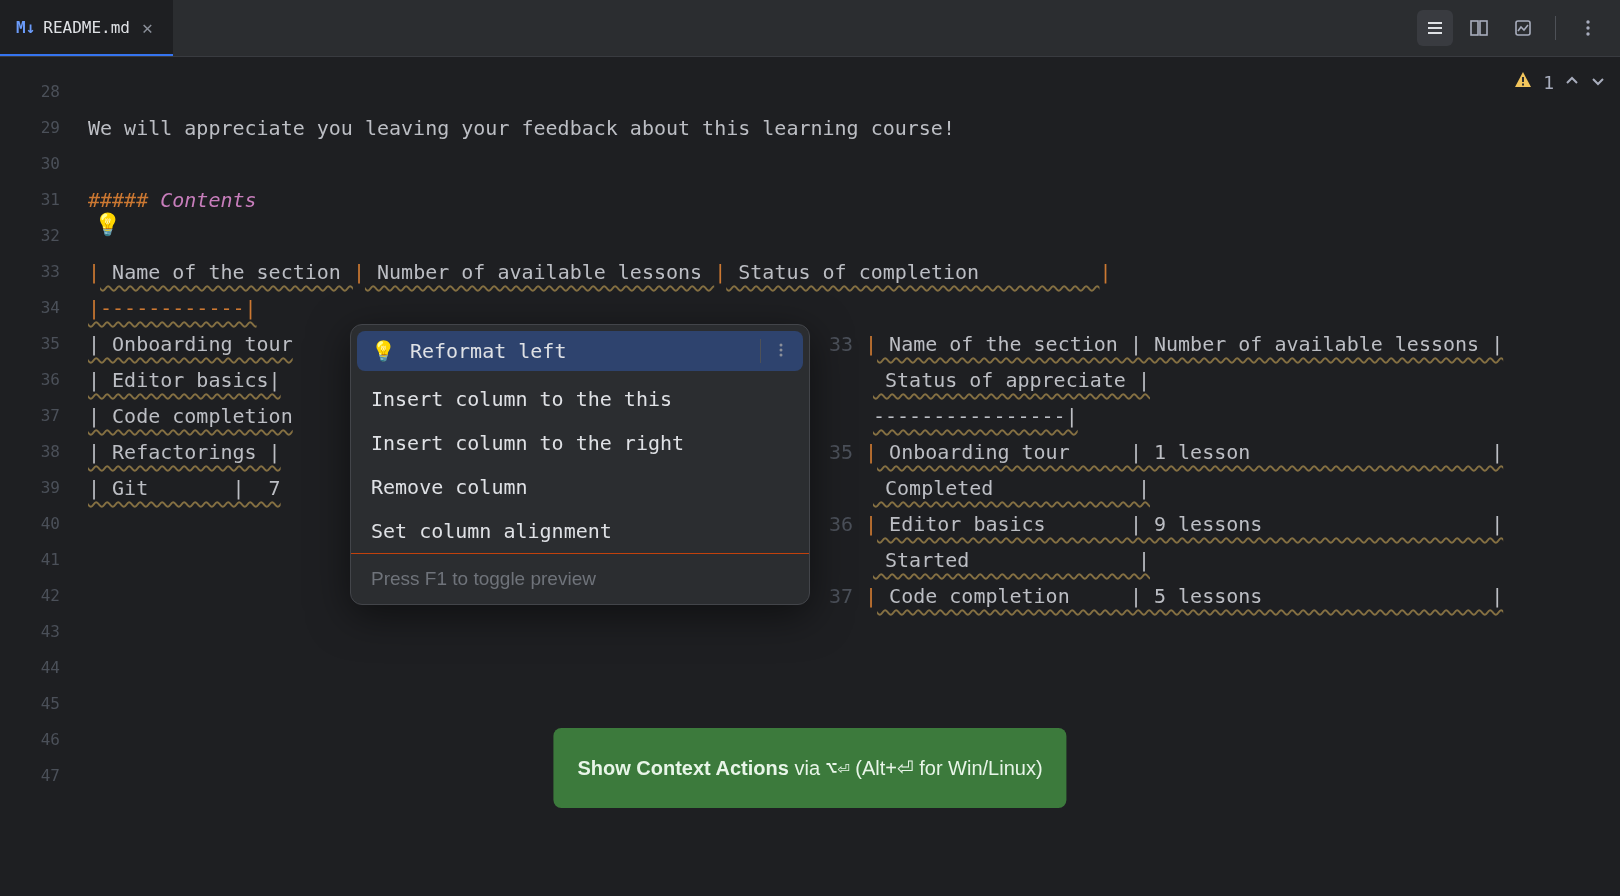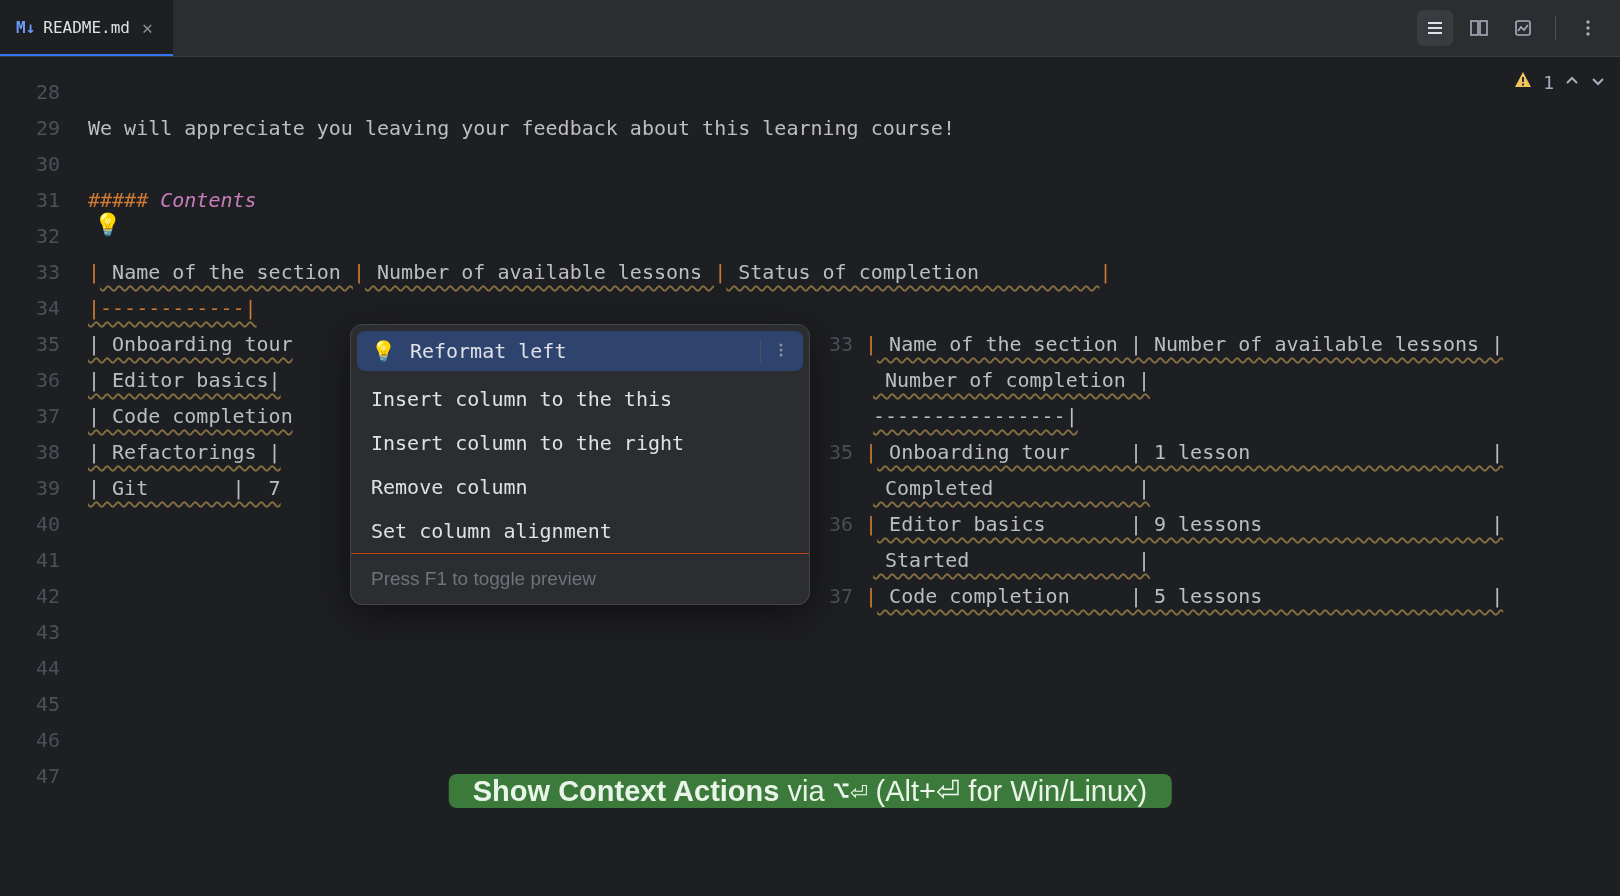--- a/index.html
+++ b/index.html
@@ -78,21 +78,21 @@
     bottom: 0;
     display: flex;
   }
   .gutter {
     width: 88px;
     text-align: right;
     color: #4b5059;
     padding-top: 12px;
     user-select: none;
   }
-  .gutter .ln { padding-right: 28px; height: 36px; line-height: 36px; font-size: 20px; }
+  .gutter .ln { padding-right: 28px; height: 36px; line-height: 36px; font-size: 16px; }
   .code {
     flex: 1;
     padding-top: 12px;
     position: relative;
     font-size: 20px;
   }
   .line { height: 36px; line-height: 36px; white-space: pre; }
   .md-head { color: #cc7832; }
   .md-head .htext { color: #c77dbb; font-style: italic; }
   .pipe { color: #cc7832; }
@@ -178,23 +178,23 @@
   .preview .cont { padding-left: 58px; }
 
   
   .tip {
     position: absolute;
     bottom: 88px;
     left: 50%;
     transform: translateX(-50%);
     background: #3c7a3c;
     color: #e8f5e8;
-    padding: 0 24px;
+    padding: 28px 24px;
     border-radius: 8px;
-    font-size: 29px;
+    font-size: 20px;
     font-family: -apple-system, 'Segoe UI', sans-serif;
   }
   .tip .bold { font-weight: 700; }
   .kbd { font-family: 'Menlo', monospace; }
 </style>
 </head>
 <body>
 
 <div class="tab-bar">
   <div class="tab">
@@ -324,21 +324,21 @@
       <span>Remove column</span>
     </div>
   <div class="item">
       <span>Set column alignment</span>
     </div>
   <div class="hint">Press F1 to toggle preview</div>
 </div>
 
 <div class="preview" id="preview">
     <div class="pline"><span class="preview-gutter">33</span><span class="pipe">|</span><span class="psquig"> Name of the section | Number of available lessons |</span></div>
-    <div class="pline cont"><span class="psquig"> Number of completion |</span></div>
+    <div class="pline cont"><span class="psquig"> Status of appreciate |</span></div>
     <div class="pline cont"><span class="psquig">----------------|</span></div>
     <div class="pline"><span class="preview-gutter">35</span><span class="pipe">|</span><span class="psquig"> Onboarding tour     | 1 lesson                    |</span></div>
     <div class="pline cont"><span class="psquig"> Completed            |</span></div>
     <div class="pline"><span class="preview-gutter">36</span><span class="pipe">|</span><span class="psquig"> Editor basics       | 9 lessons                   |</span></div>
     <div class="pline cont"><span class="psquig"> Started              |</span></div>
     <div class="pline"><span class="preview-gutter">37</span><span class="pipe">|</span><span class="psquig"> Code completion     | 5 lessons                   |</span></div>
   </div>
 
 <div class="tip">
   <span class="bold">Show Context Actions</span><span> via </span><span class="kbd">⌥⏎</span><span> (Alt+⏎ for Win/Linux)</span>

